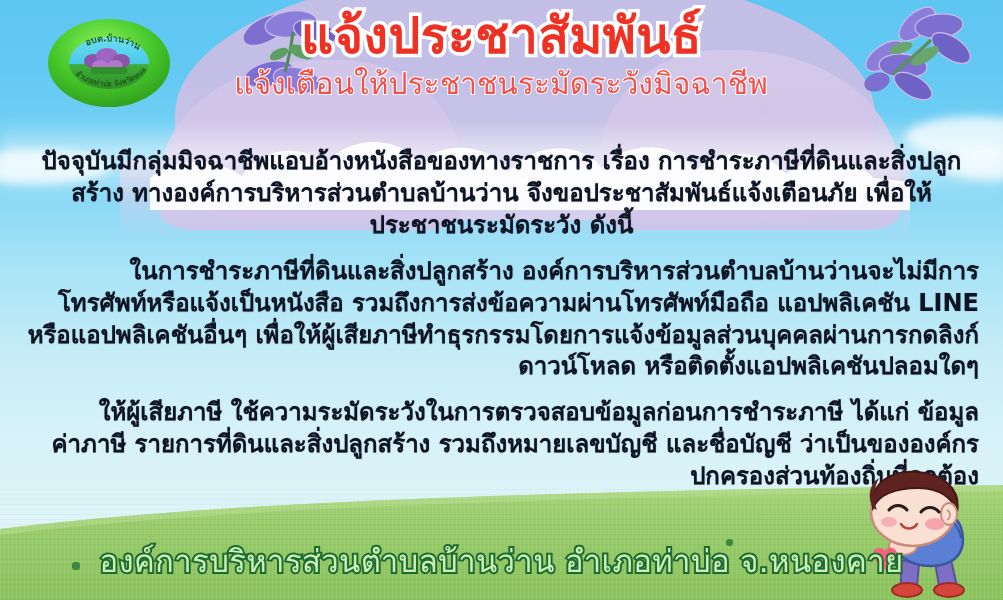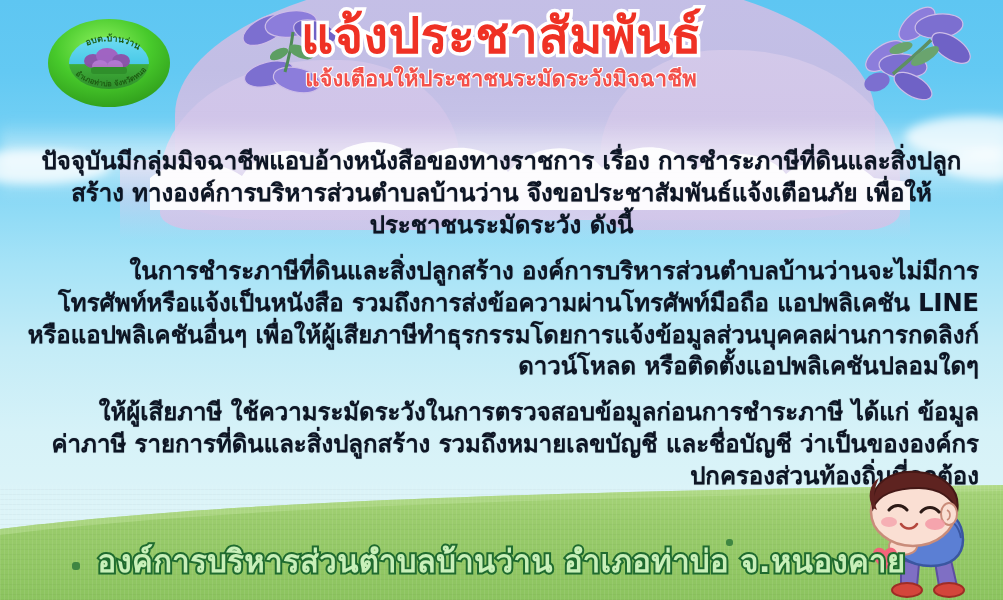--- a/index.html
+++ b/index.html
@@ -98,21 +98,21 @@
     font-family:"DejaVu Sans","Liberation Sans",sans-serif;
     font-size:50px;font-weight:bold;letter-spacing:.5px;
     color:#ef3124;
     -webkit-text-stroke:7px #ffffff;
     paint-order:stroke fill;
     line-height:1.05;
     margin:0;
   }
   .title-sub{
     font-family:"DejaVu Sans","Liberation Sans",sans-serif;
-    font-size:22px;font-weight:bold;
+    font-size:30px;font-weight:normal;
     color:#f3504a;
     -webkit-text-stroke:2px #ffffff;
     paint-order:stroke fill;
     line-height:1.28;
     margin:2px 1px 0 0;
   }
 
   
   .body-area{
     position:absolute;left:24px;top:146px;width:955px;
@@ -126,21 +126,21 @@
     margin:0 0 14px 0;
     text-shadow:0 0 1px rgba(13,21,36,.45);
   }
   .para.center{text-align:center;}
   .para.indent{text-indent:62px;text-align:right;}
 
   
   .footer-line{
     position:absolute;left:0;bottom:14px;width:1003px;text-align:center;
     font-family:"DejaVu Sans","Liberation Sans",sans-serif;
-    font-size:31px;font-weight:bold;
+    font-size:31px;font-weight:normal;
     color:#c9f0b9;
     -webkit-text-stroke:4px #1f6b2f;
     paint-order:stroke fill;
     letter-spacing:.4px;
     pointer-events:none;
   }
 
   
   .flower{position:absolute;pointer-events:none;}
   .kid{position:absolute;right:-4px;bottom:0;width:168px;height:132px;pointer-events:none;}

